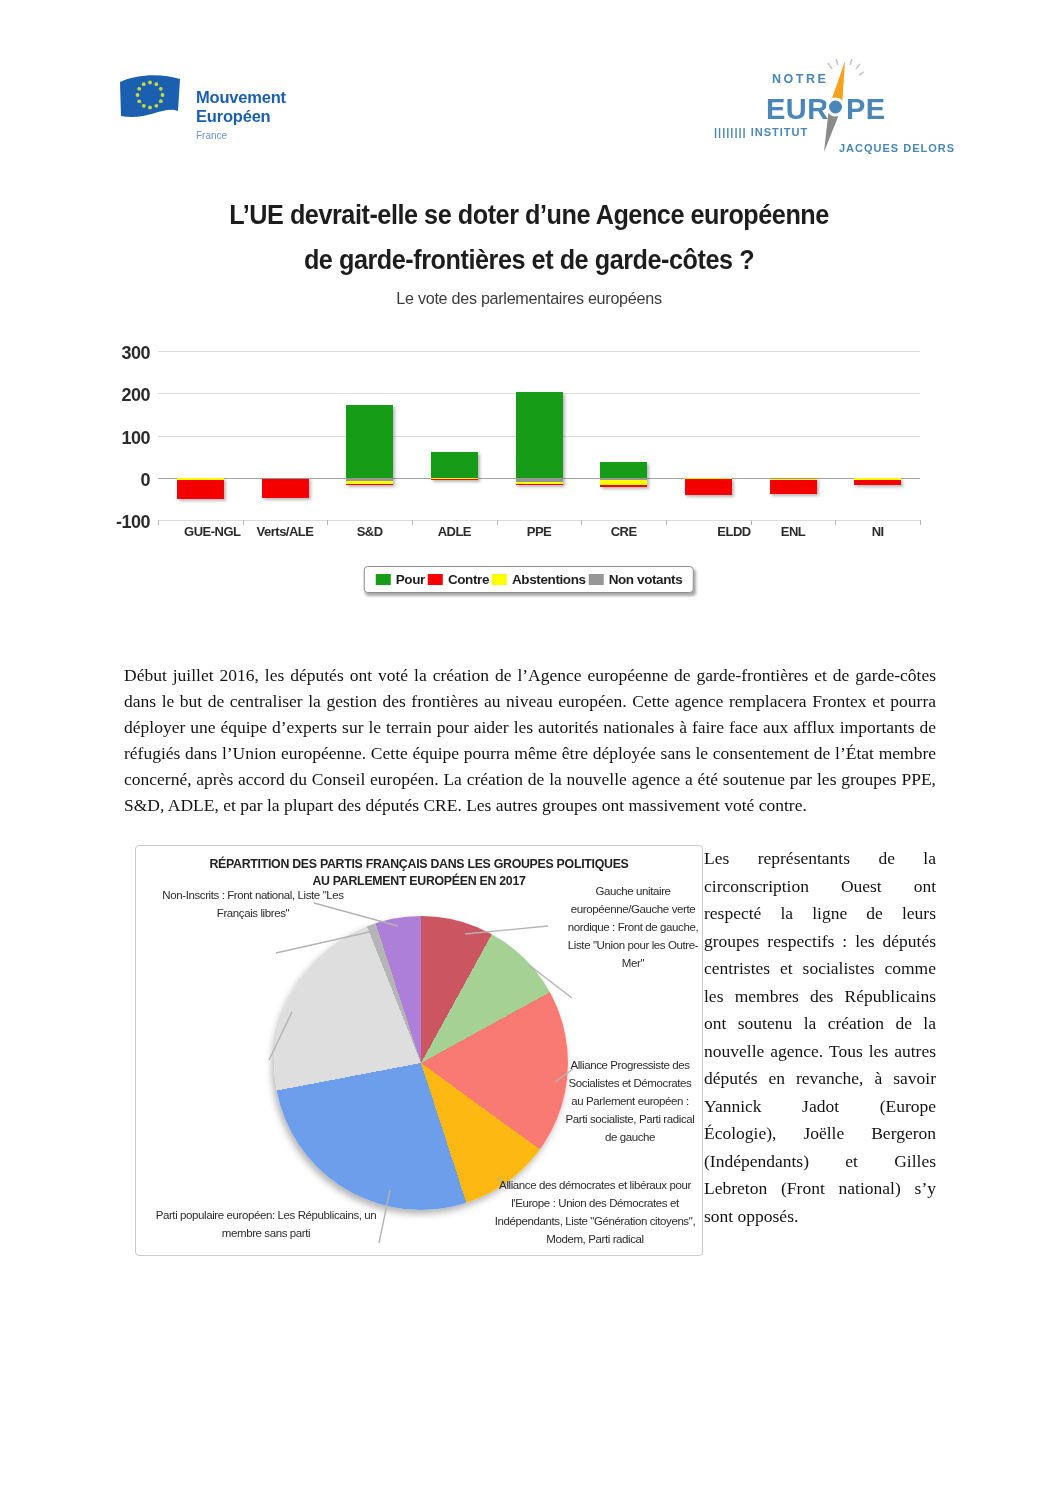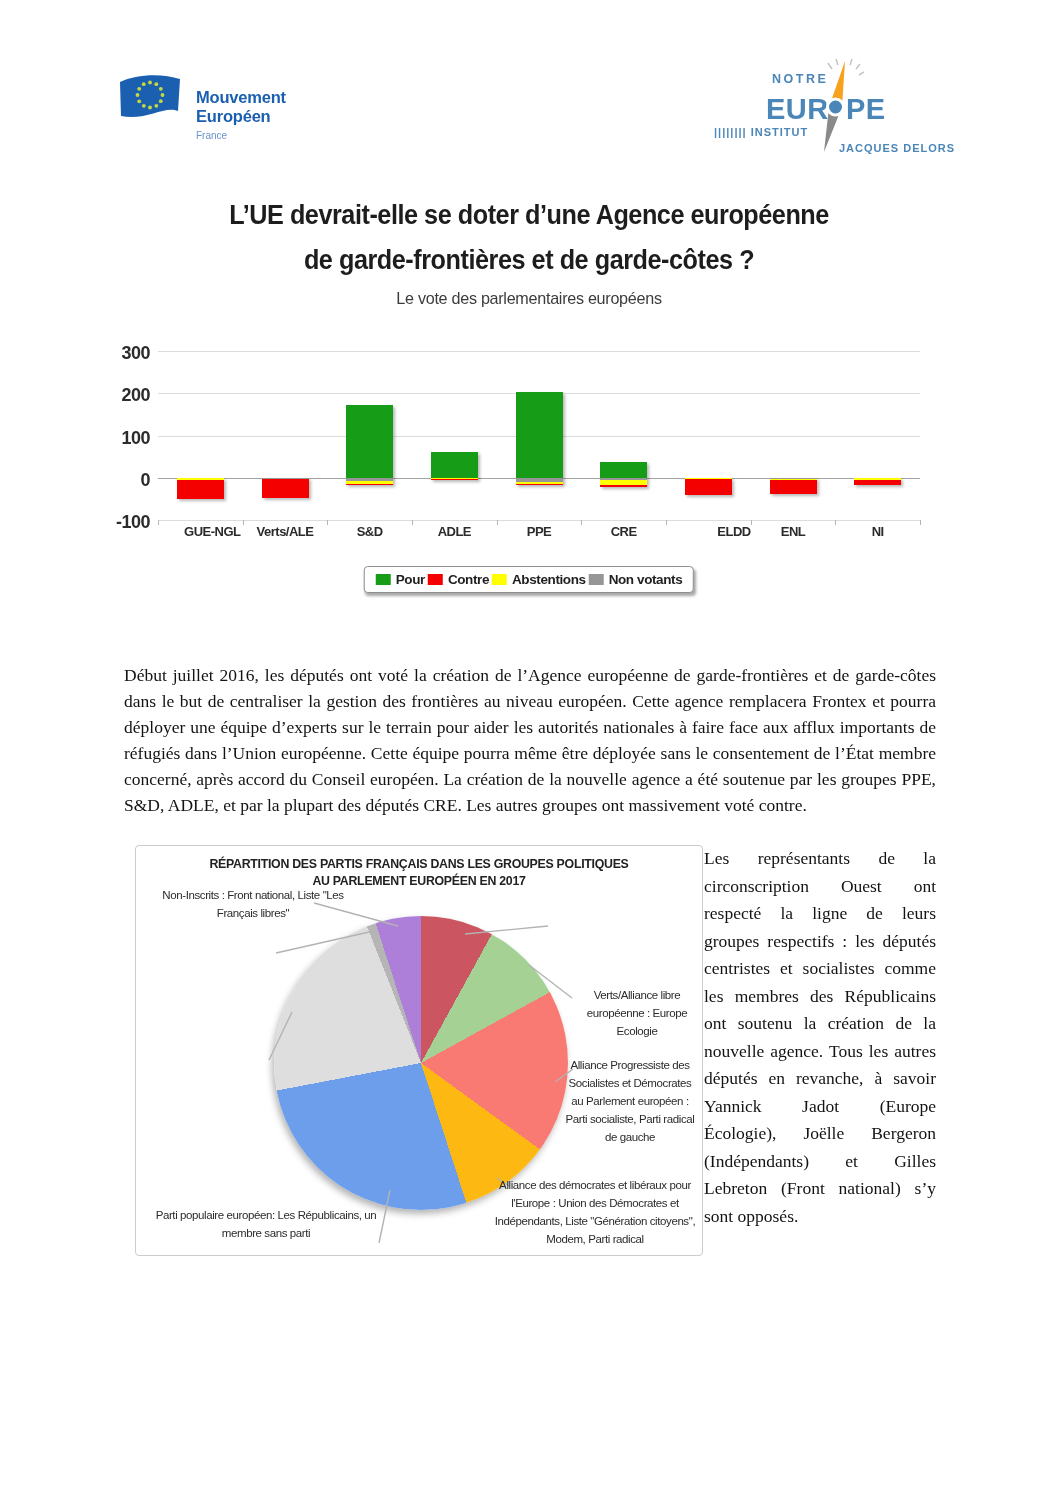--- a/index.html
+++ b/index.html
@@ -251,21 +251,21 @@
         <path d="M178,57 L262,80"></path>
         <path d="M412,80 L329,88"></path>
         <path d="M436,152 L393,119"></path>
         <path d="M437,223 L419,236"></path>
         <path d="M361,332 L373,340"></path>
         <path d="M243,397 L254,344"></path>
         <path d="M133,214 L156,166"></path>
         <path d="M140,107 L242,84"></path>
       </g>
     </svg>
-    <div class="plabel pl1">Verts/Alliance libre européenne : Europe Ecologie</div>
+    <div class="plabel pl0">Gauche unitaire européenne/Gauche verte nordique : Front de gauche, Liste "Union pour les Outre-Mer"</div>
     <div class="plabel pl2">Alliance Progressiste des Socialistes et Démocrates au Parlement européen : Parti socialiste, Parti radical de gauche</div>
     <div class="plabel pl3">Alliance des démocrates et libéraux pour l'Europe : Union des Démocrates et Indépendants, Liste "Génération citoyens", Modem, Parti radical</div>
     <div class="plabel pl4">Parti populaire européen: Les Républicains, un membre sans parti</div>
     <div class="plabel pl7">Non-Inscrits : Front national, Liste "Les Français libres"</div>
   </div>
 
   <div class="side-par">Les représentants de la circonscription Ouest ont respecté la ligne de leurs groupes respectifs : les députés centristes et socialistes comme les membres des Républicains ont soutenu la création de la nouvelle agence. Tous les autres députés en revanche, à savoir Yannick Jadot (Europe Écologie), Joëlle Bergeron (Indépendants) et Gilles Lebreton (Front national) s’y sont opposés.</div>
 
 </div>
 

